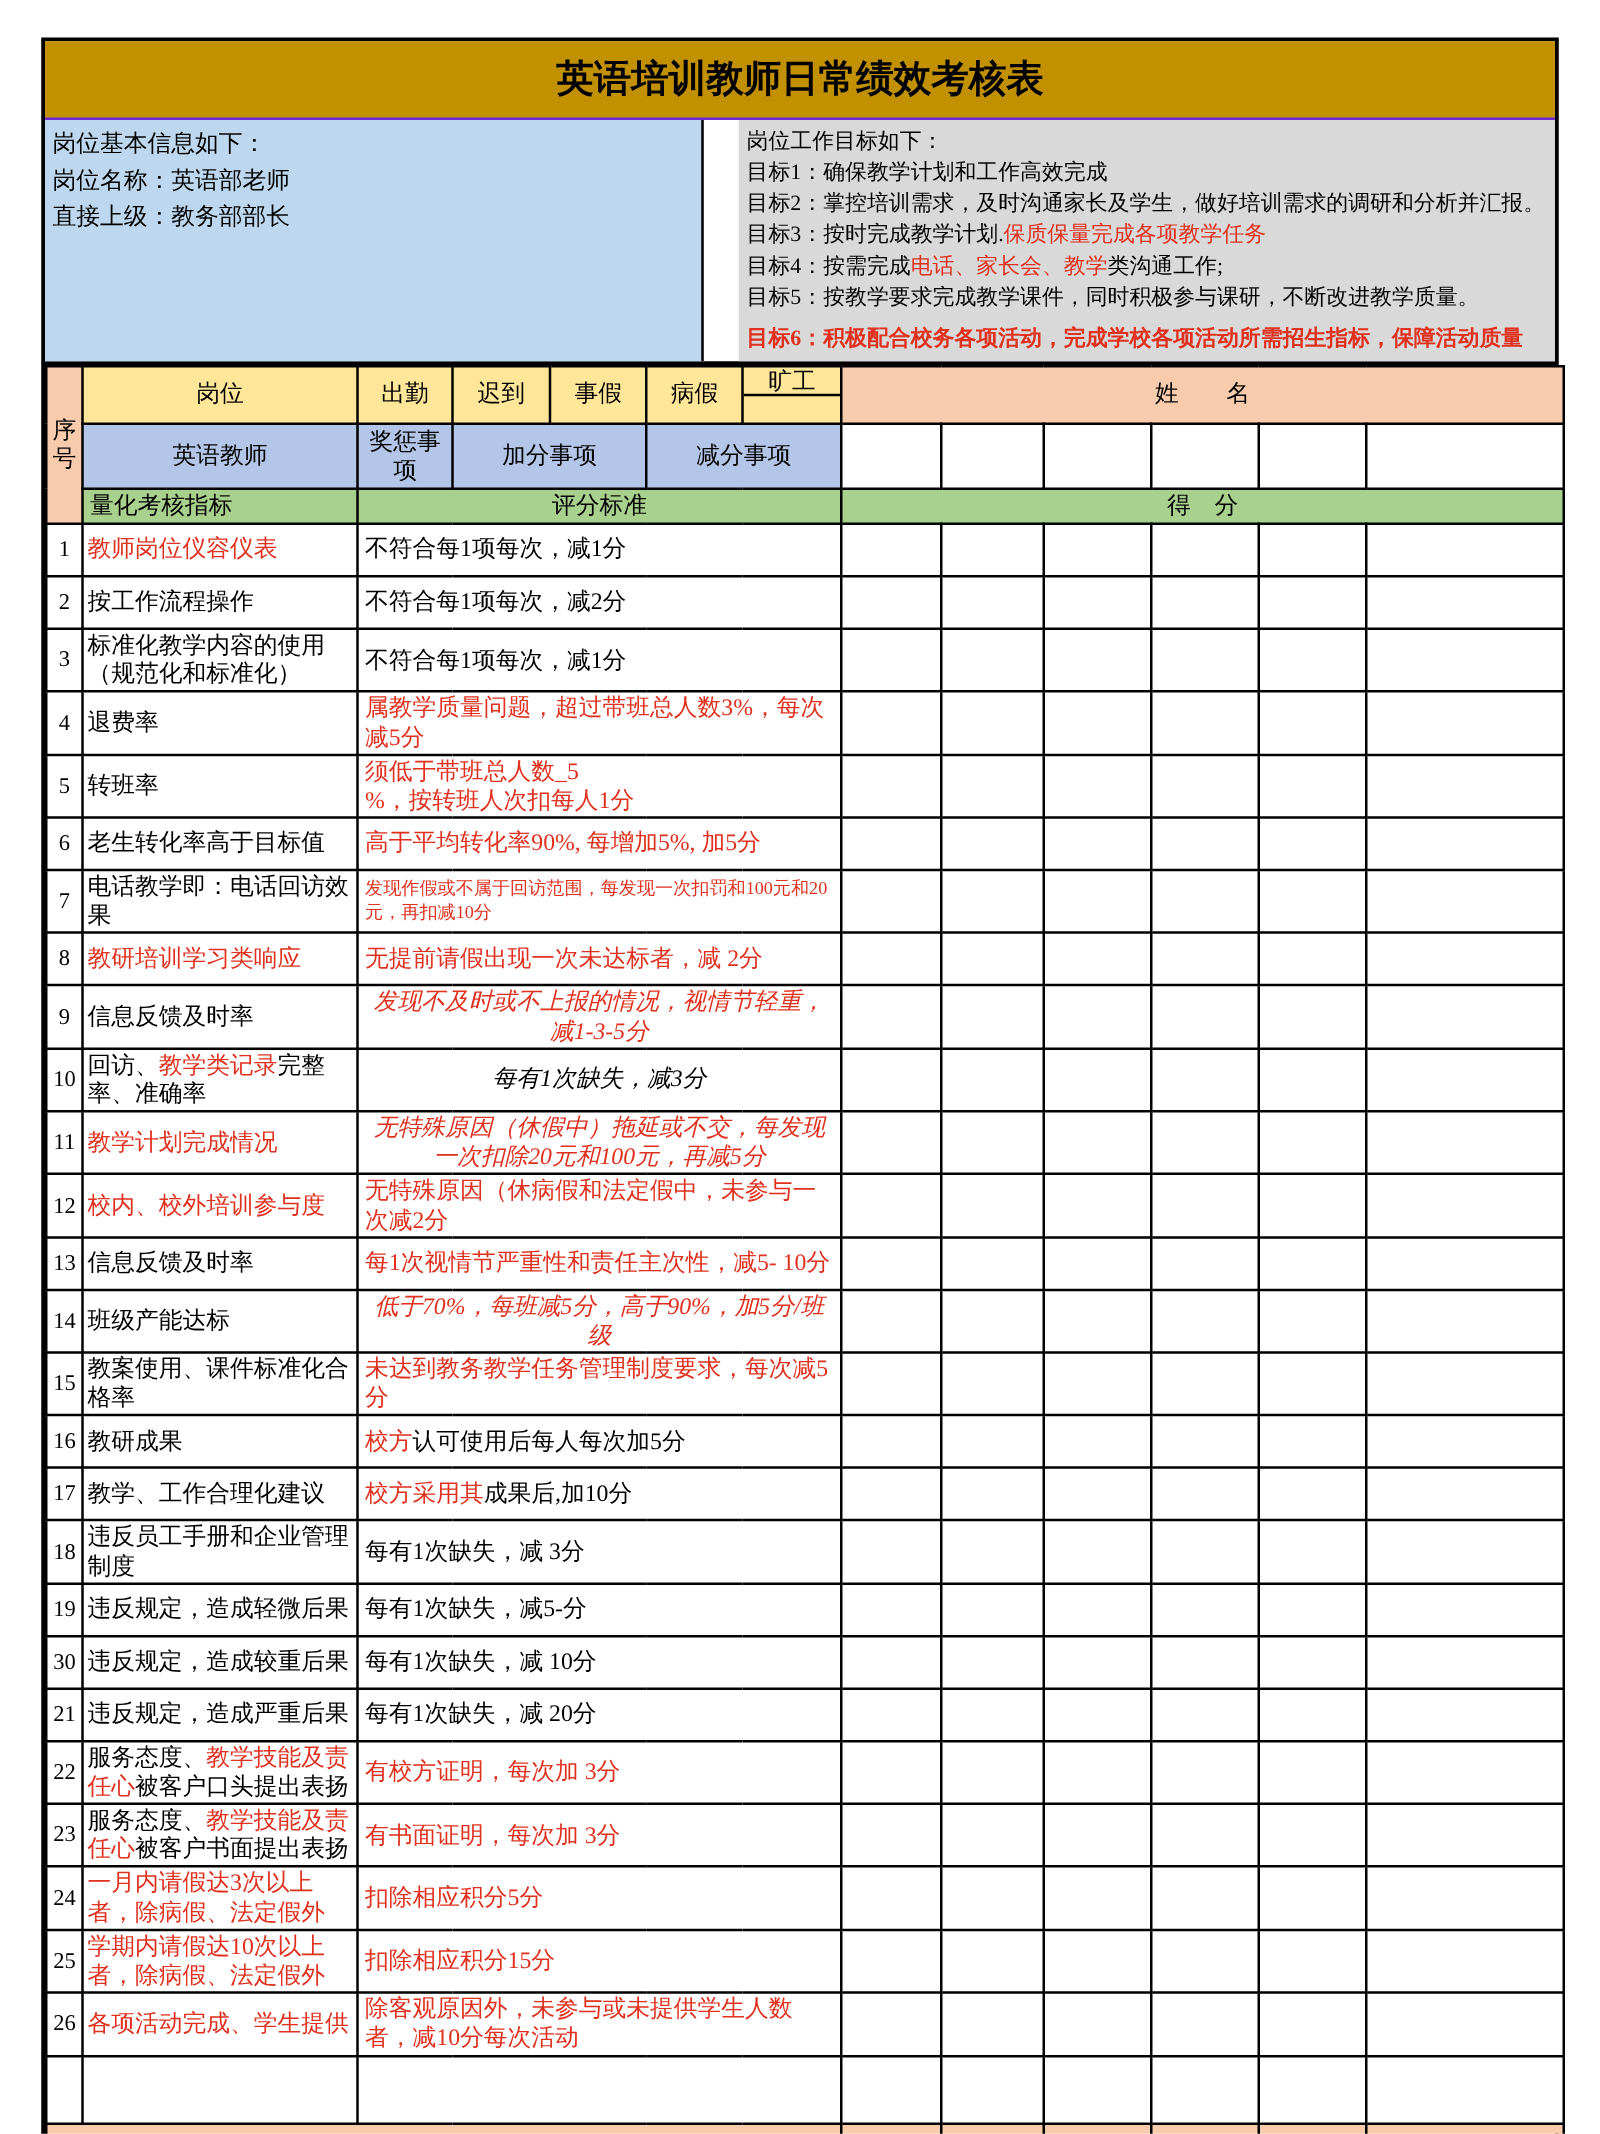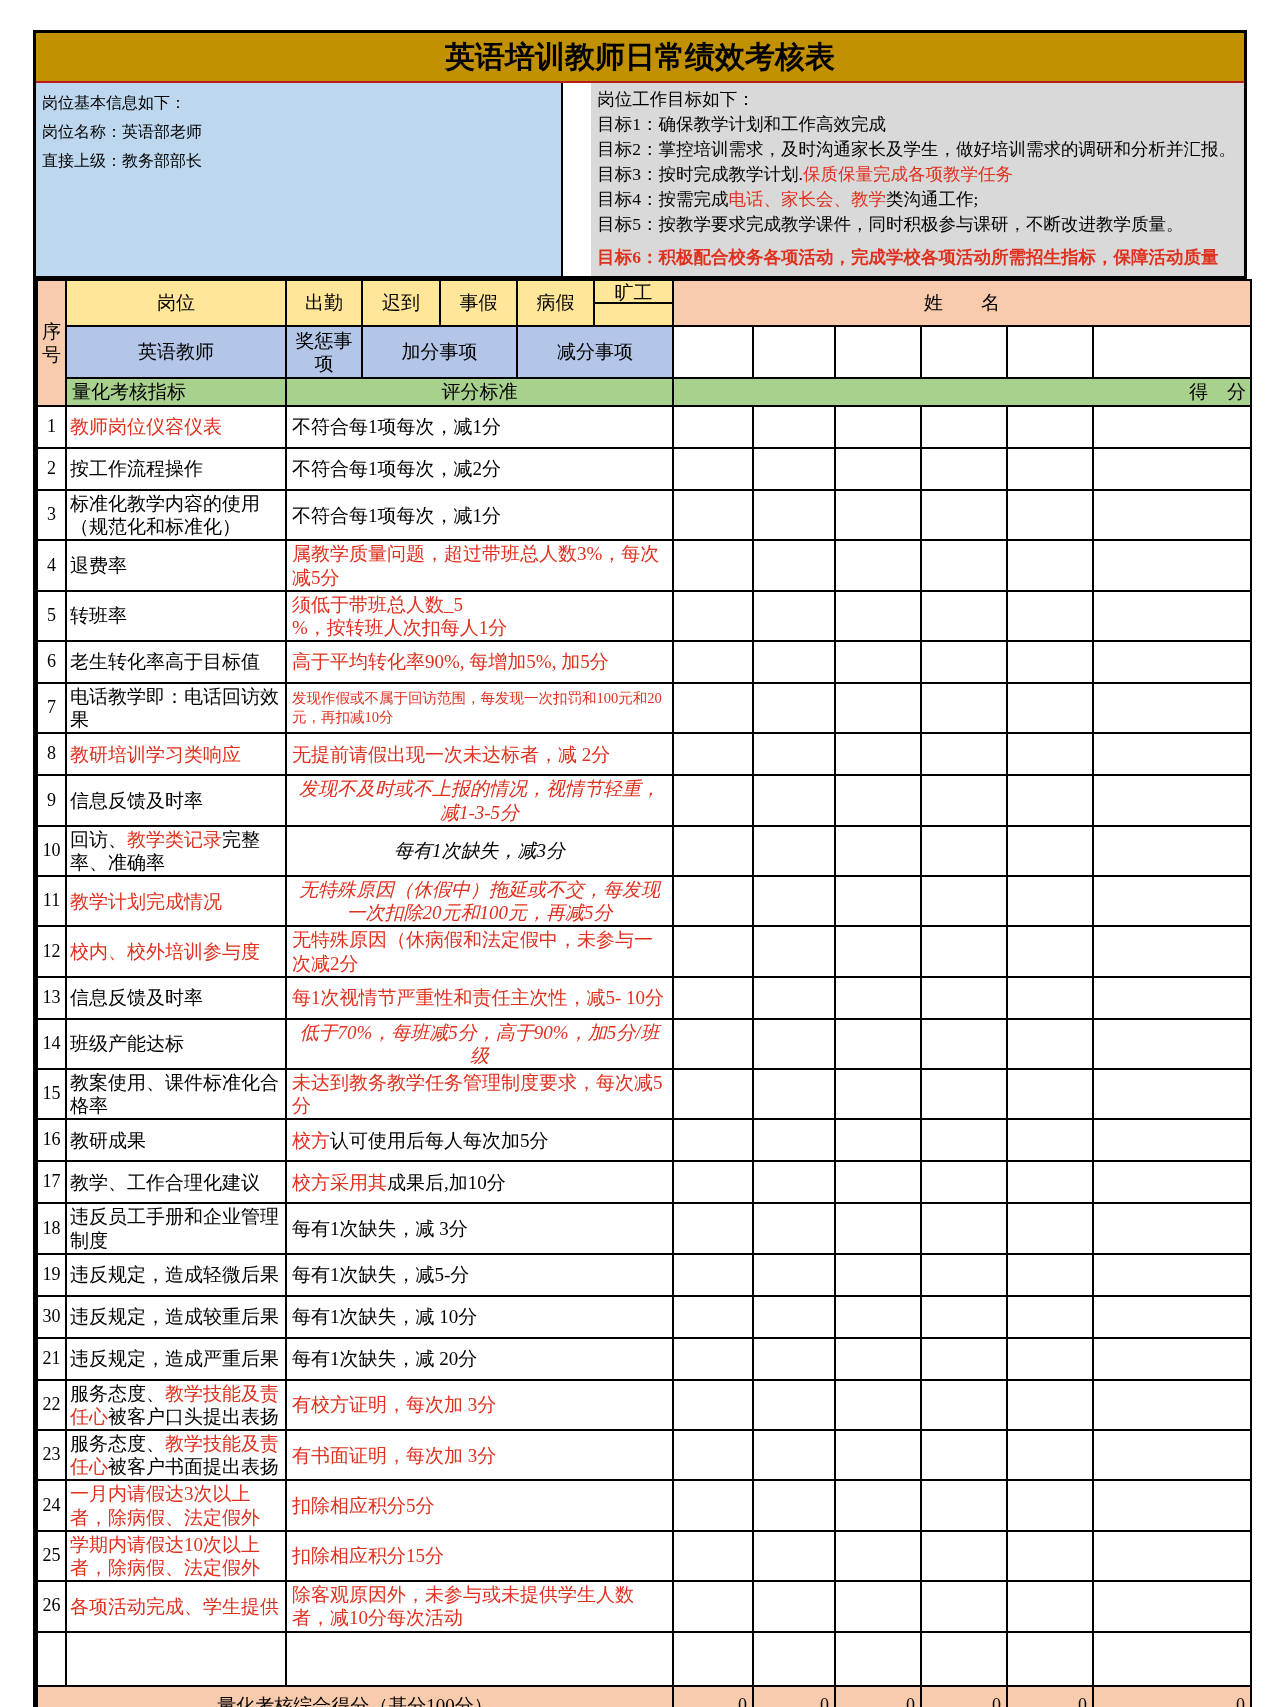--- a/index.html
+++ b/index.html
@@ -13,31 +13,31 @@
     font-family:"Liberation Serif","DejaVu Serif",serif;
     color:#000;
   }
   .sheet{
     margin:30px 32px 0 33px;
     border:3px solid #000;
     width:1214px;
   }
   .title-bar{
     background:var(--gold);
-    height:50px;
+    height:63px;
     display:flex;align-items:center;justify-content:center;
     font-size:30px;font-weight:bold;
-    border-bottom:2px solid #b91c1c;
+    border-bottom:2px solid #6d28d9;
   }
   .info-row{display:flex;border-bottom:3px solid #000;}
   .info-left{
     width:536px;background:var(--lblue);
     border-right:2px solid #000;
     padding:5px 8px 8px 6px;
-    font-size:16px;line-height:29px;
+    font-size:19px;line-height:29px;
   }
   .info-right{
     flex:1;background:var(--gray);
     padding:4px 8px 6px 6px;
     font-size:17.5px;line-height:25px;margin-left:28px;
   }
   .goal-line{white-space:nowrap;overflow:hidden;}
   .goal-line.bold-red{font-weight:bold;margin-top:8px;}
   .red{color:var(--red);}
 
@@ -49,21 +49,21 @@
   .c-green{background:var(--green);}
   .hdr-a{height:46px;}
   .hdr-b{height:52px;}
   .hdr-c{height:28px;}
   .seq-head{padding:0 2px;font-size:19px;}
   .kuang-cell{padding:0;background:var(--yellow);}
   .kuang-top{height:23px;line-height:23px;text-align:center;border-bottom:2px solid #000;}
   .kuang-bot{height:21px;}
   .ind-head{padding-left:5px;font-size:19px;}
   .crit-head{text-align:center;}
-  .score-head{text-align:right;}
+  .score-head{text-align:center;}
   tr.data-row{height:42px;}
   tr.empty-row{height:54px;}
   .num-cell{text-align:center;font-size:18px;padding:0 1px;}
   .ind-cell{padding:1px 3px;}
   .crit-cell{padding:1px 5px;white-space:pre-wrap;}
   .crit-cell.center{text-align:center;font-style:italic;}
   .crit-cell.small{font-size:14.5px;line-height:1.3;}
   .score-cell,.name-cell{background:#fff;}
   tr.summary-row{height:40px;}
   tr.summary-row td{background:var(--peach);}

